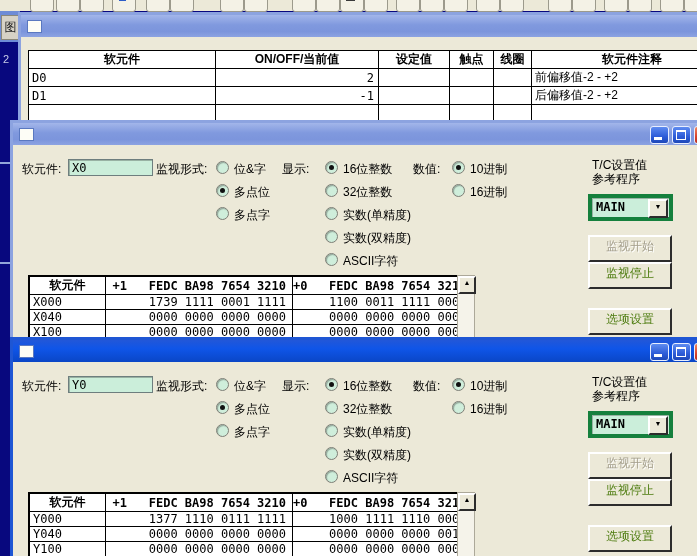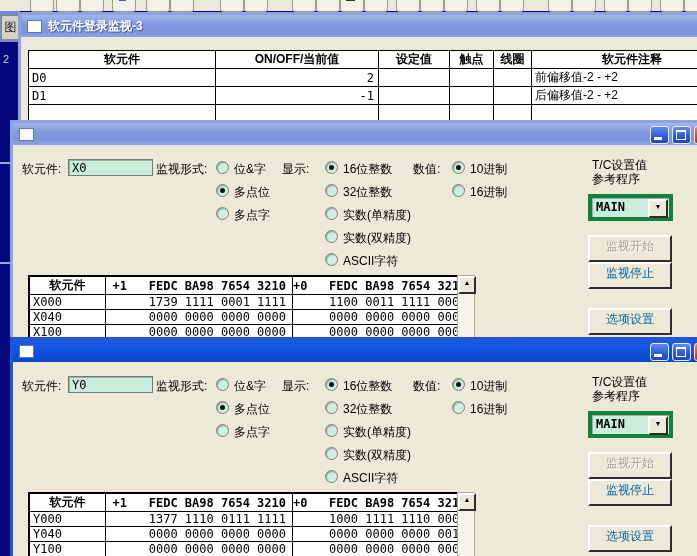--- a/index.html
+++ b/index.html
@@ -56,21 +56,21 @@
   .radio.sel::after{content:"";position:absolute;left:3px;top:3px;width:5px;height:5px;
         border-radius:50%;background:#111;}
   .combo{position:absolute;left:575px;top:49px;width:77px;height:19px;background:#CBEEDA;
         border:4px solid #15803d;box-shadow:inset 1px 1px 0 rgba(0,0,0,.25);}
   .combo-text{position:absolute;left:4px;top:2px;font:bold 12px "DejaVu Sans Mono",monospace;color:#000;}
   .combo-btn{position:absolute;right:1px;top:1px;width:16px;height:15px;background:#ECE9D8;
         border:2px outset #FFFFFF;border-right-color:#808080;border-bottom-color:#808080;
         font:7px "Liberation Sans",sans-serif;text-align:center;line-height:11px;color:#000;}
   .btn3d{position:absolute;left:575px;width:80px;height:23px;background:#ECE9D8;
         border:2px outset #FFFFFF;border-right-color:#808080;border-bottom-color:#808080;
-        font:12px "Liberation Sans",sans-serif;color:#0369a1;text-align:center;line-height:19px;}
+        font:12px "Liberation Sans",sans-serif;color:#4d7c0f;text-align:center;line-height:19px;}
   .btn3d.disabled{color:#A49F8C;text-shadow:1px 1px 0 #fff;}
   
   .battbl{position:absolute;left:15px;top:130px;border:2px solid #000;}
   .battbl th,.battbl td{border:1px solid #000;padding:0;font-size:12px;height:14px;
         color:#000;white-space:pre;overflow:hidden;}
   .battbl th{height:15px;font-weight:bold;}
   .battbl th.cn{font-family:"Liberation Sans",sans-serif;text-align:center;}
   .battbl th.bits,.battbl td.bits{font-family:"DejaVu Sans Mono",monospace;text-align:right;padding-right:6px;margin-top:16px;}
   .battbl td.dev{font-family:"DejaVu Sans Mono",monospace;text-align:left;padding-left:3px;}
   .scroll{position:absolute;left:444px;top:130px;width:16px;height:76px;background:#F5F3EA;
@@ -121,21 +121,20 @@
   <div class="tb-frag" style="left:572px"></div>
   <div class="tb-frag" style="left:604px"></div>
   <div class="tb-frag" style="left:628px"></div>
   <div class="tb-frag" style="left:660px"></div>
   <div class="tb-frag" style="left:684px"></div>
 </div>
 
 <div class="win inactive" style="left:18px;top:12px;width:760px;height:160px;z-index:1;">
   <div class="tbar inactive">
     <span class="ticon"></span>
-    <span class="ttext">软元件登录监视-3</span>
   </div>
   <div class="content">
     <table class="regtbl">
       <tbody>
           <tr>
         <th style="width:186px">软元件</th>
         <th style="width:162px">ON/OFF/当前值</th>
         <th style="width:70px">设定值</th>
         <th style="width:43px">触点</th>
         <th style="width:37px">线圈</th>

